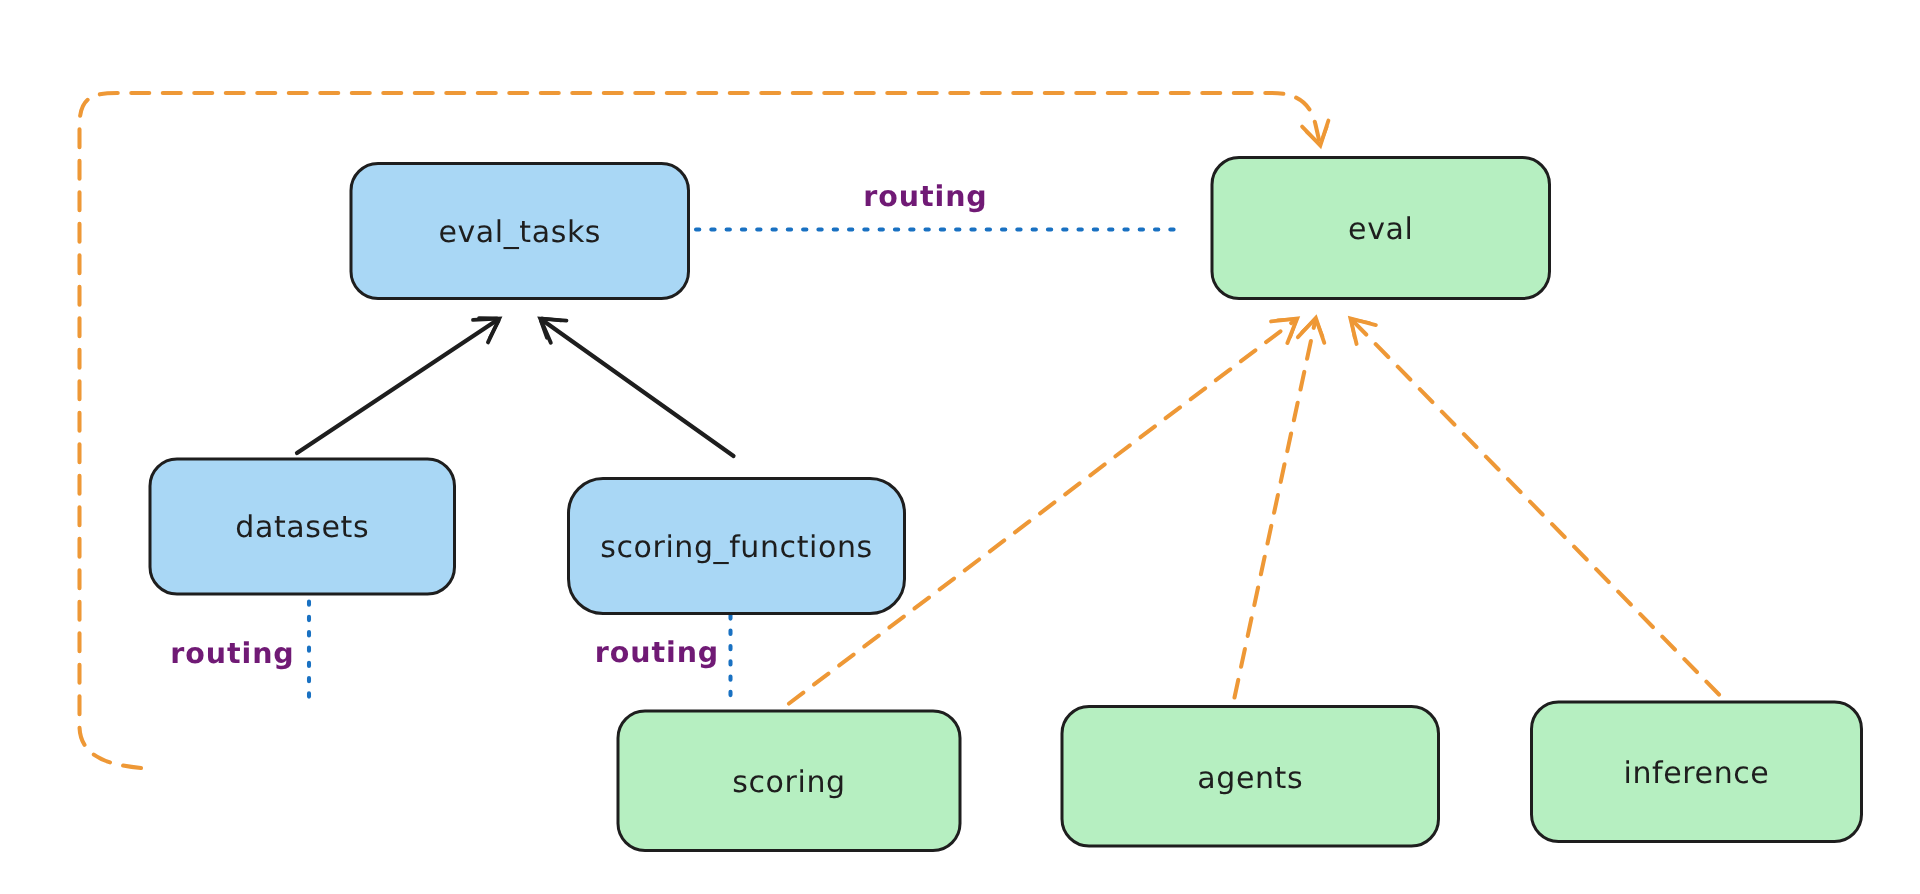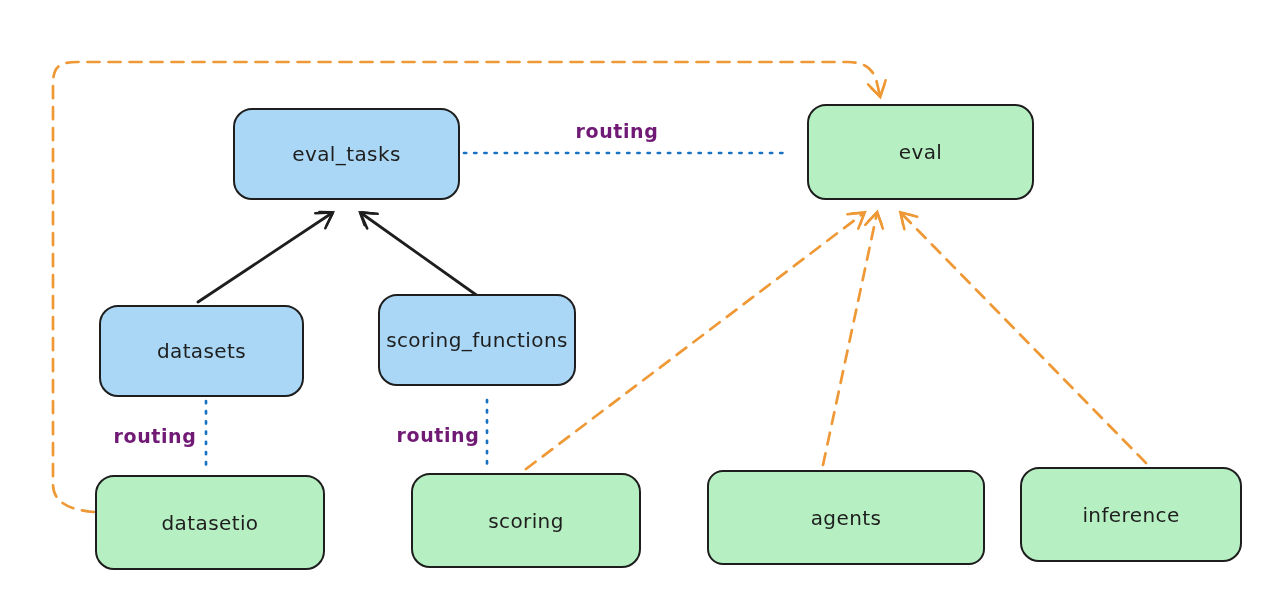--- a/index.html
+++ b/index.html
@@ -76,33 +76,30 @@
   </div>
 
   <div class="node green" style="left:759px; top:104px; width:227px; height:96px;margin-left:48px;">
     <span>eval</span>
   </div>
 
   <div class="node blue" style="left:99px; top:305px; width:205px; height:92px;">
     <span>datasets</span>
   </div>
 
-  <div class="node blue" style="left:378px; top:294px; width:198px; height:92px;">
+  <div class="node blue" style="left:378px; top:318px; width:226px; height:92px;border-radius:24px;">
     <span>scoring_functions</span>
   </div>
 
-  <div class="node green" style="left:95px; top:475px; width:230px; height:95px;">
-    <span>datasetio</span>
-  </div>
 
   <div class="node green" style="left:387px; top:473px; width:230px; height:95px;margin-left:24px;">
     <span>scoring</span>
   </div>
 
-  <div class="node green" style="left:707px; top:470px; width:278px; height:95px;border-radius:16px;">
+  <div class="node green" style="left:707px; top:470px; width:253px; height:95px;">
     <span>agents</span>
   </div>
 
   <div class="node green" style="left:1020px; top:467px; width:222px; height:95px;">
     <span>inference</span>
   </div>
 
   <div class="edge-label" style="left:617px; top:131px;">routing</div>
   <div class="edge-label" style="left:155px; top:436px;">routing</div>
   <div class="edge-label" style="left:438px; top:435px;">routing</div>

